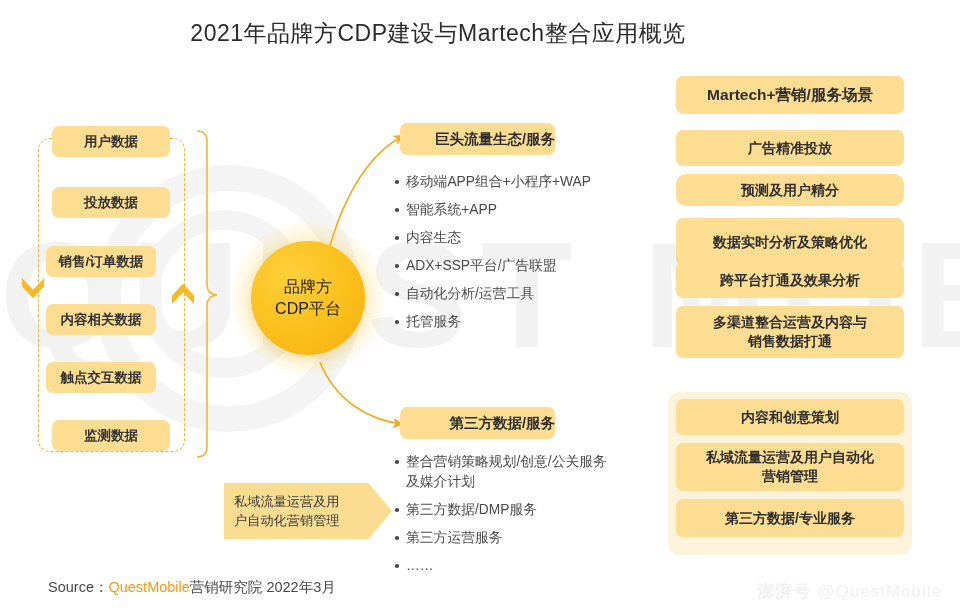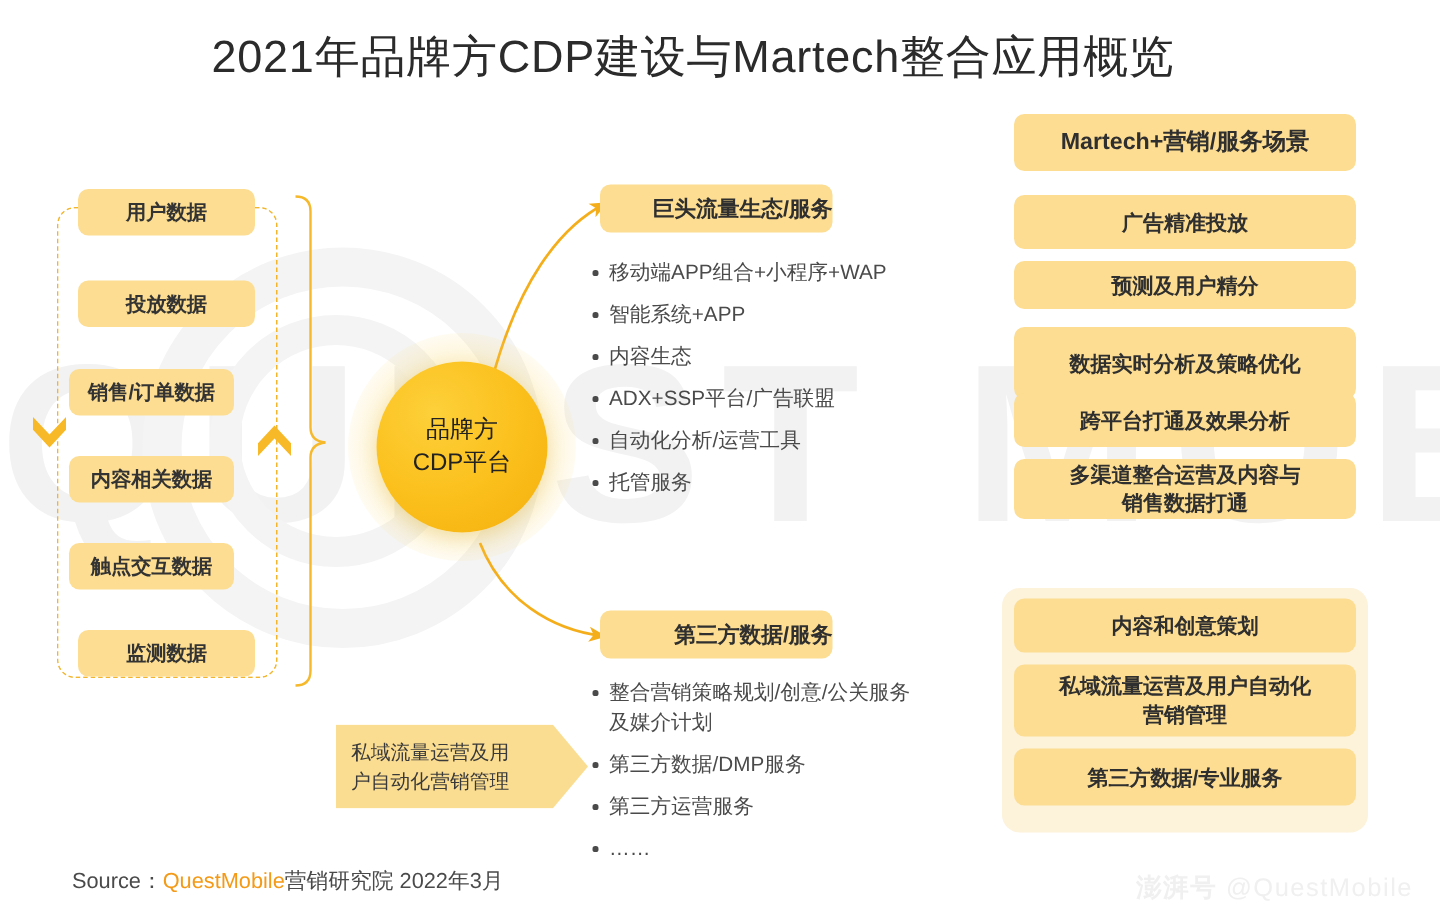--- a/index.html
+++ b/index.html
@@ -19,21 +19,21 @@
   }
   .bg-ring{
     position:absolute;border-radius:50%;border:26px solid #f4f4f4;pointer-events:none;
   }
   .ring1{left:95px;top:165px;width:215px;height:215px;}
   .ring2{left:140px;top:210px;width:128px;height:128px;border-width:20px;}
 
   
   .title{
     position:absolute;left:0;top:18px;width:876px;text-align:center;
-    font-size:30px;color:#2b2b2b;letter-spacing:.5px;padding-left:24px;
+    font-size:23px;color:#2b2b2b;letter-spacing:.5px;
   }
 
   
   .dashed-frame{
     position:absolute;left:38px;top:138px;width:145px;height:312px;
     border:1.6px dashed #F3B52C;border-radius:12px;
   }
   .data-box{
     position:absolute;left:52px;width:118px;height:31px;
     background:#FCDD91;border-radius:7px;
@@ -200,30 +200,30 @@
     </div>
   </div>
 
   <div class="rbox" style="top:130px;height:36px;">
     <span>广告精准投放</span>
   </div>
 
   <div class="rbox pill-accent" style="top:76px;height:38px;font-size:15.5px;">
     <span>Martech+营销/服务场景</span>
   </div>
-  <div class="rbox" style="top:174px;height:32px;">
+  <div class="rbox" style="top:174px;height:32px;border-radius:10px;">
     <span>预测及用户精分</span>
   </div>
   <div class="rbox" style="top:218px;height:48px;">
     <span>数据实时分析及策略优化</span>
   </div>
   <div class="rbox" style="top:262px;height:36px;">
     <span>跨平台打通及效果分析</span>
   </div>
-  <div class="rbox" style="top:306px;height:40px;white-space:pre-line;">
+  <div class="rbox" style="top:306px;height:52px;white-space:pre-line;">
     <span style="white-space:pre-line;">多渠道整合运营及内容与
 销售数据打通</span>
   </div>
 
   <div class="rgroup"></div>
   <div class="rbox" style="top:399px;height:36px;">
     <span>内容和创意策划</span>
   </div>
   <div class="rbox" style="top:443px;height:48px;white-space:pre-line;">
     <span style="white-space:pre-line;">私域流量运营及用户自动化

